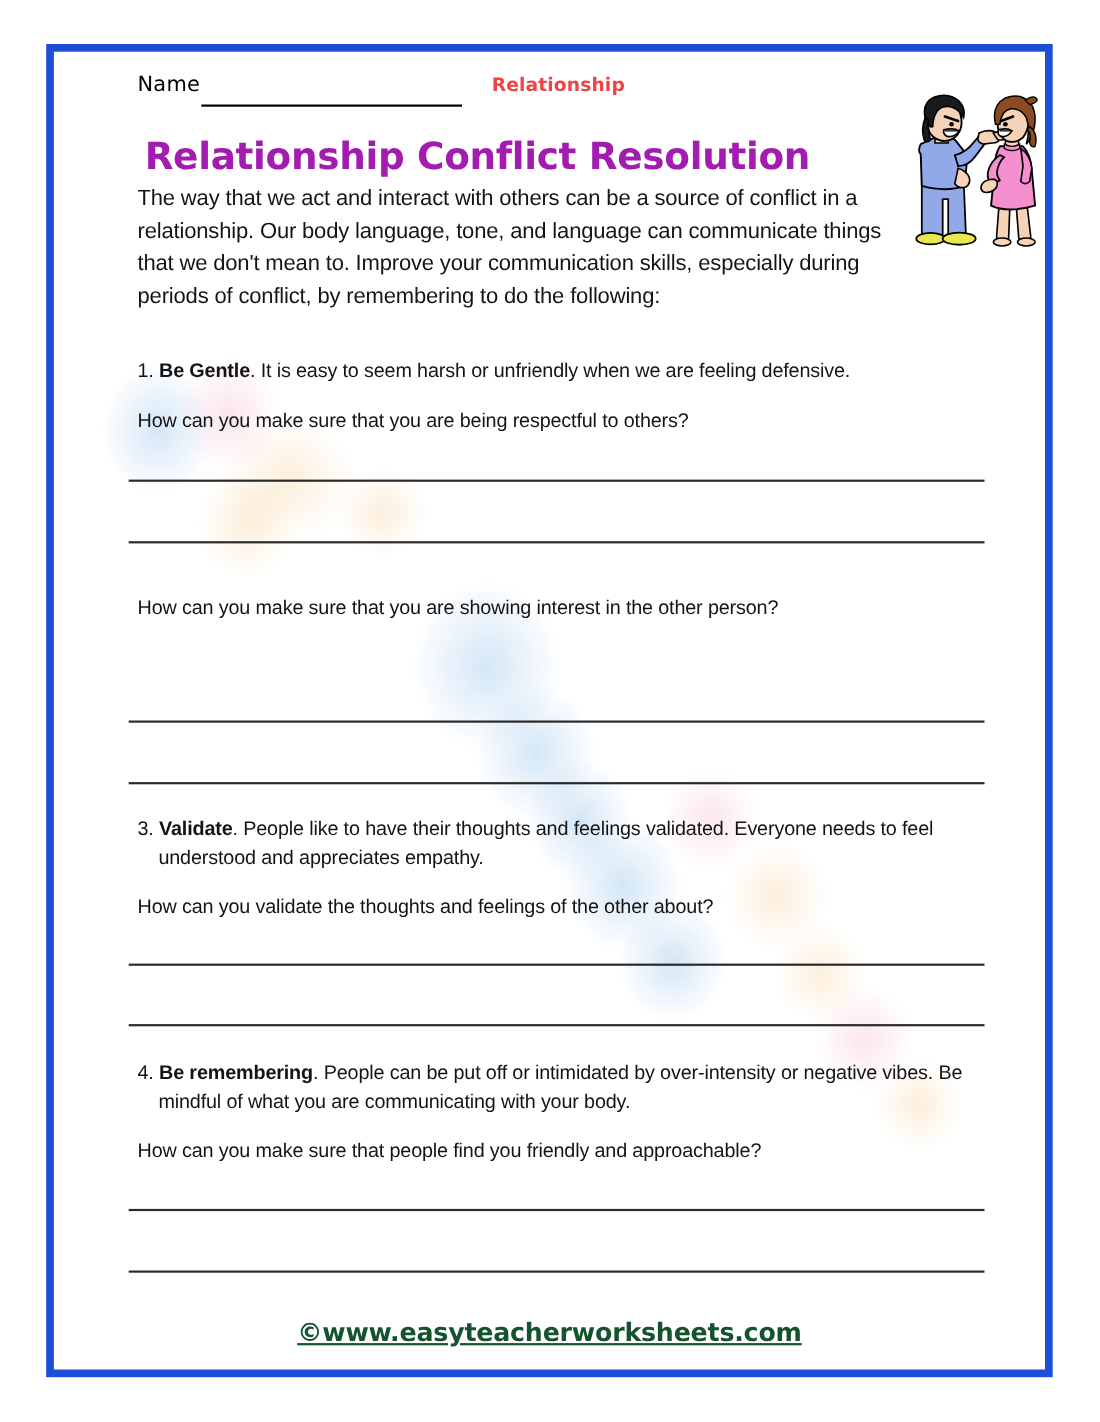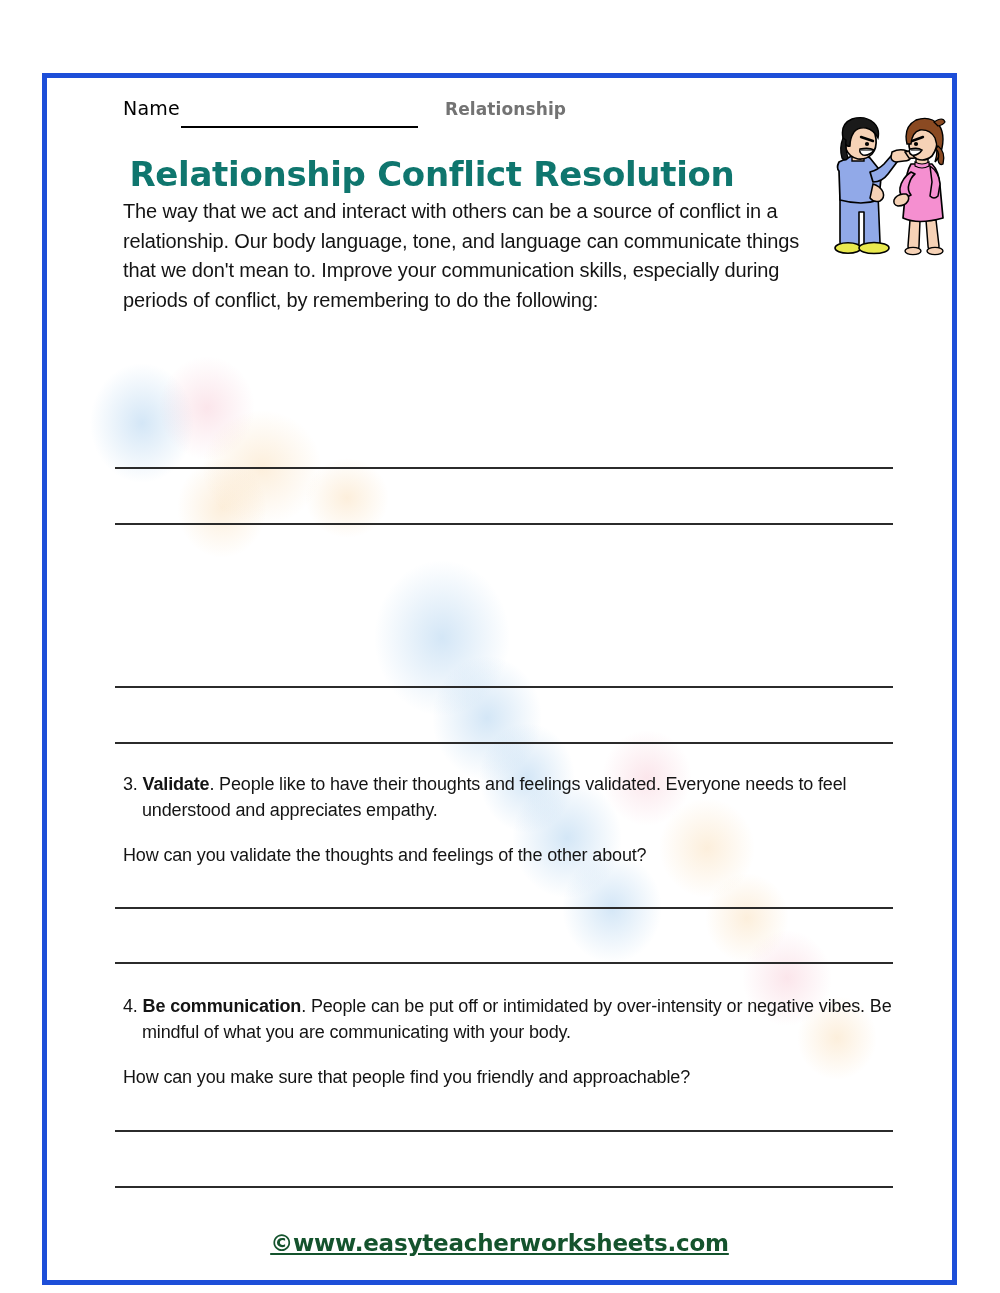--- a/index.html
+++ b/index.html
@@ -15,25 +15,24 @@
     overflow: hidden;
   }
 
   
   .page-frame {
     position: absolute;
     left: 42px;
     top: 40px;
     width: 915px;
     height: 1212px;
-    border: 5px solid #1d4ed8;
+    border: 7px solid #1d4ed8;
     box-sizing: border-box;
     background: #ffffff;
     overflow: hidden;
-    margin-top: 33px;
   }
 
   .sheet-inner {
     position: absolute;
     inset: 0;
     overflow: hidden;
   }
 
   
   .watermark {
@@ -72,21 +71,21 @@
     height: 0;
     border-top: 2px solid #000;
   }
   .subject-label {
     position: absolute;
     left: 398px;
     top: 3px;
     font-family: "DejaVu Sans", sans-serif;
     font-weight: bold;
     font-size: 17px;
-    color: #737373;
+    color: #ef4444;
     letter-spacing: 0.1px;
   }
 
   
   .clipart {
     position: absolute;
     right: 0px;
     top: 38px;
     width: 140px;
     height: 145px;
@@ -98,21 +97,21 @@
   .worksheet-title {
     position: absolute;
     left: 0;
     top: 76px;
     width: 770px;
     text-align: center;
     font-family: "DejaVu Sans", sans-serif;
     font-weight: bold;
     font-size: 34px;
     letter-spacing: -0.3px;
-    color: #0f766e;
+    color: #a21caf;
     z-index: 3;
   }
 
   
   .intro {
     position: absolute;
     left: 76px;
     top: 119px;
     width: 680px;
     font-family: "Liberation Sans", sans-serif;
@@ -297,42 +296,50 @@
         <path d="M99 34 L109 34" stroke="#000" stroke-width="1.1"></path>
 
         <path d="M103 46 Q110 50 117 46 L117 50 Q110 54 103 50 Z" fill="#f58fd0" stroke="#000" stroke-width="1.2"></path>
       </svg>
     </div>
 
     <div class="worksheet-title">Relationship Conflict Resolution</div>
 
     <div class="intro">The way that we act and interact with others can be a source of conflict in a relationship. Our body language, tone, and language can communicate things that we don't mean to. Improve your communication skills, especially during periods of conflict, by remembering to do the following:</div>
 
+    <div class="qblock" style="top:277px;">
+      <div class="q-statement">
+        <span class="q-num">1.</span>
+        <span class="q-term">Be Gentle</span><span class="q-body">. It is easy to seem harsh or unfriendly when we are feeling defensive.</span>
+      </div>
+      <div class="q-prompt">How can you make sure that you are being respectful to others?</div>
+    </div>
     <div class="answer-line" style="top:389px;"></div>
     <div class="answer-line" style="top:445px;"></div>
 
     <div class="qblock" style="top:473px;">
+      <div class="q-prompt">How can you make sure that you are showing interest in the other person?</div>
     </div>
     <div class="answer-line" style="top:608px;"></div>
     <div class="answer-line" style="top:664px;"></div>
 
     <div class="qblock" style="top:693px;">
       <div class="q-statement indented">
         <span class="q-num">3.</span>
         <span class="q-term">Validate</span><span class="q-body">. People like to have their thoughts and feelings validated. Everyone needs to feel understood and appreciates empathy.</span>
       </div>
       <div class="q-prompt">How can you validate the thoughts and feelings of the other about?</div>
     </div>
     <div class="answer-line" style="top:829px;"></div>
     <div class="answer-line" style="top:884px;"></div>
 
     <div class="qblock" style="top:915px;">
       <div class="q-statement indented">
         <span class="q-num">4.</span>
-        <span class="q-term">Be communication</span><span class="q-body">. People can be put off or intimidated by over-intensity or negative vibes. Be mindful of what you are communicating with your body.</span>
+        <span class="q-term">Be remembering</span><span class="q-body">. People can be put off or intimidated by over-intensity or negative vibes. Be mindful of what you are communicating with your body.</span>
       </div>
       <div class="q-prompt">How can you make sure that people find you friendly and approachable?</div>
     </div>
     <div class="answer-line" style="top:1052px;"></div>
     <div class="answer-line" style="top:1108px;"></div>
 
     <div class="footer-link">
       <span class="flink">©www.easyteacherworksheets.com</span>
     </div>
 

